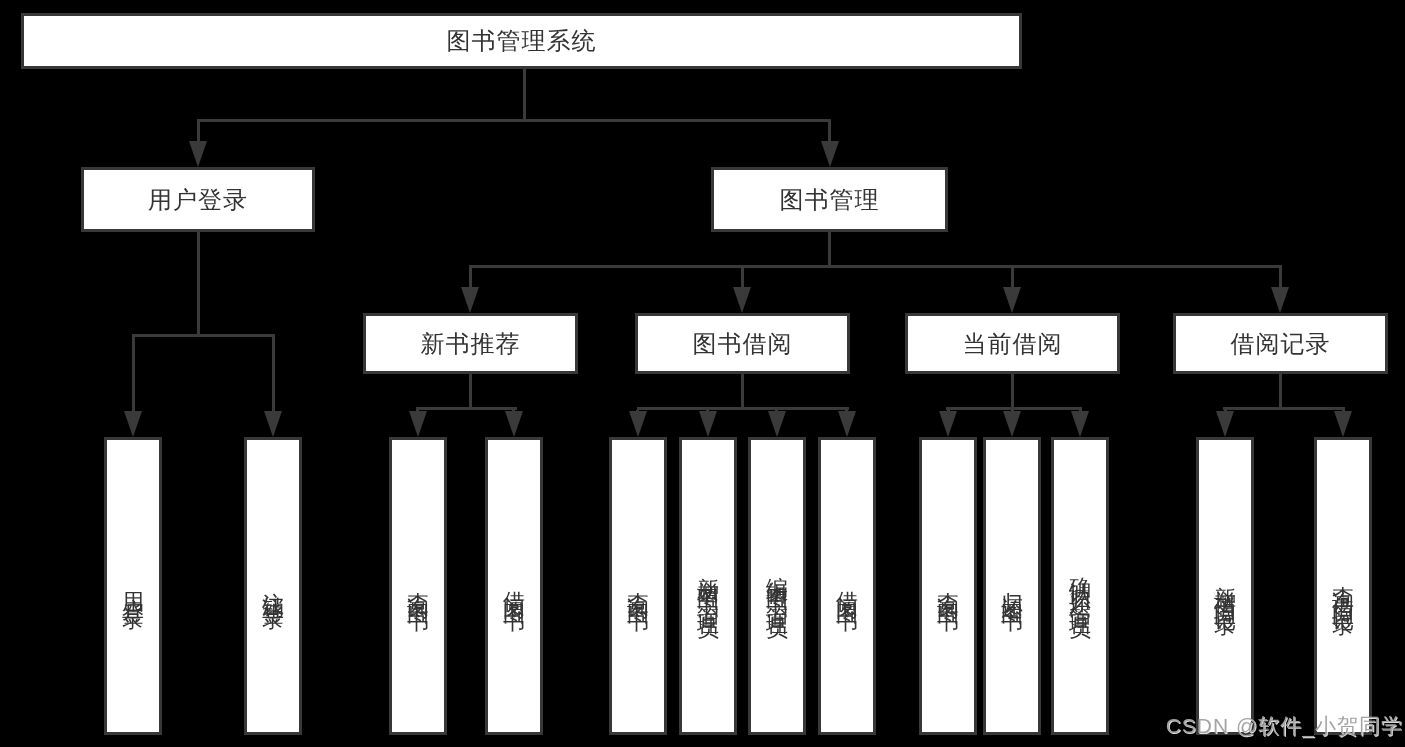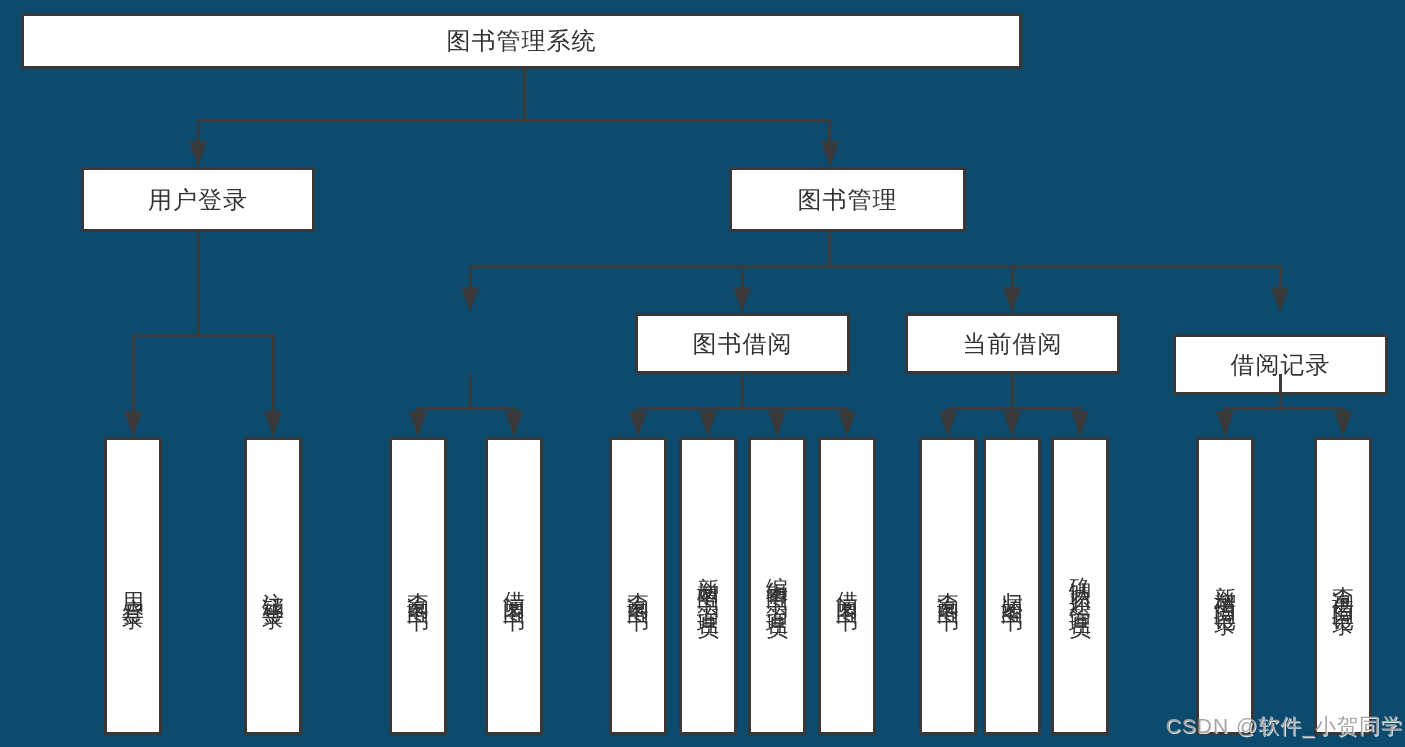--- a/index.html
+++ b/index.html
@@ -1,19 +1,19 @@
 <!DOCTYPE html>
 <html><head>
 <meta charset="utf-8">
 <style>
   html,body{margin:0;padding:0;background:#ffffff;}
   #canvas{
     position:relative;
     width:1405px;height:747px;
-    background:#0c4a6e;
+    background:#000000;
     overflow:hidden;
     font-family:"Liberation Sans","DejaVu Sans",sans-serif;
   }
   .bx{
     position:absolute;
     box-sizing:border-box;
     background:#ffffff;
     border:3px solid #383838;
     display:flex;align-items:center;justify-content:center;
     color:#333333;
@@ -46,25 +46,26 @@
   }
 </style>
 </head>
 <body>
 
 <div id="canvas">
 
   <div class="bx" style="left:21px;top:13px;width:1001px;height:56px;">图书管理系统</div>
 
   <div class="bx" style="left:81px;top:167px;width:234px;height:65px;">用户登录</div>
-  <div class="bx" style="left:729px;top:167px;width:237px;height:65px;">图书管理</div>
+  <div class="bx" style="left:711px;top:167px;width:237px;height:65px;">图书管理</div>
 
+  <div class="bx" style="left:363px;top:313px;width:215px;height:61px;">新书推荐</div>
   <div class="bx" style="left:905px;top:313px;width:215px;height:61px;">当前借阅</div>
   <div class="bx" style="left:635px;top:313px;width:215px;height:61px;">图书借阅</div>
-  <div class="bx" style="left:1173px;top:313px;width:215px;height:61px;margin-top:21px;">借阅记录</div>
+  <div class="bx" style="left:1173px;top:313px;width:215px;height:61px;">借阅记录</div>
 
   <div class="bx leaf" style="left:104px;top:437px;width:58px;height:298px;">
       <span>用户登录</span>
     </div>
   <div class="bx leaf" style="left:244px;top:437px;width:58px;height:298px;">
       <span>注销登录</span>
     </div>
 
   <div class="bx leaf" style="left:389px;top:437px;width:58px;height:298px;">
       <span>查询图书</span>

